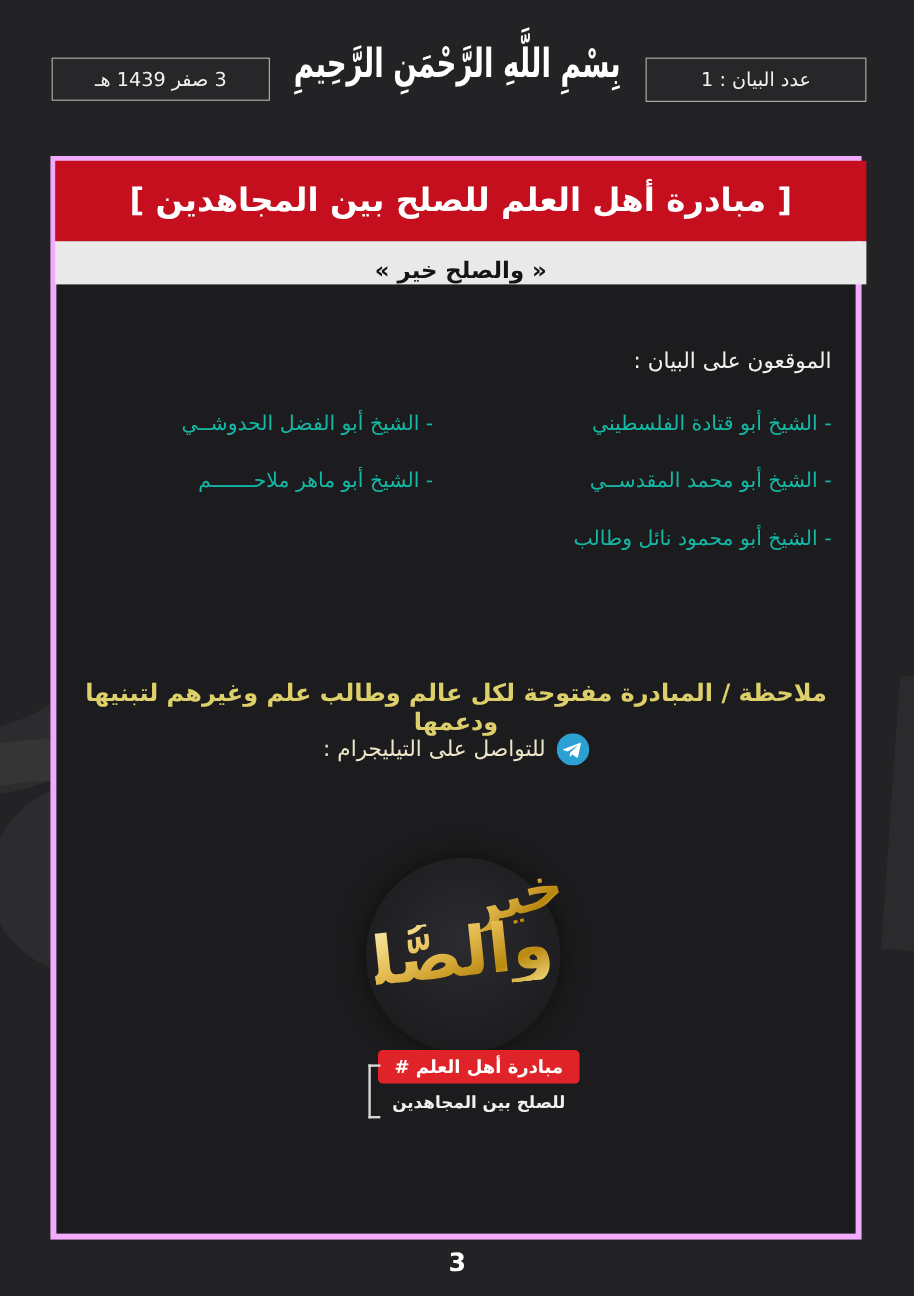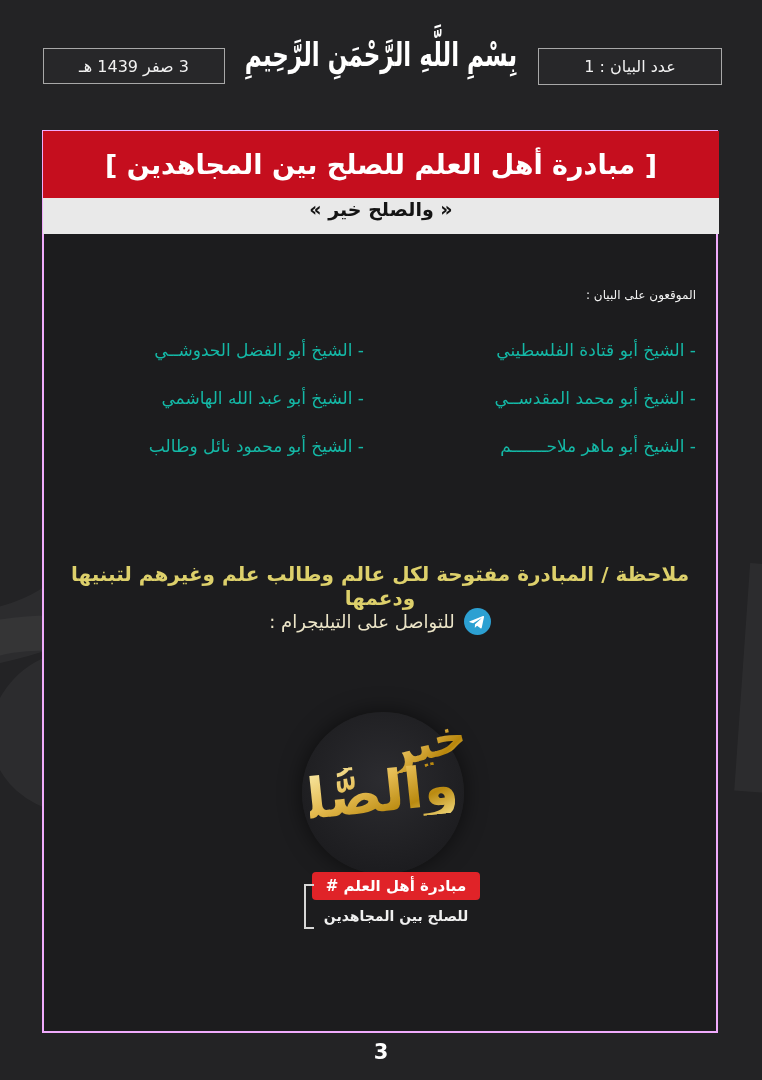--- a/index.html
+++ b/index.html
@@ -23,37 +23,37 @@
   .issue-box{left:538px;top:48px;width:182px;height:35px;}
   .bismillah{
     position:absolute;left:241px;top:26px;width:280px;height:56px;
     display:flex;align-items:center;justify-content:center;
     color:#ffffff;font-size:23px;font-weight:bold;direction:rtl;white-space:nowrap;
     transform:scaleY(1.45);
   }
   
   .panel{
     position:absolute;left:42px;top:130px;width:676px;height:903px;
-    background:#1c1c1e;border:2px solid #f0abfc;box-sizing:border-box;
+    background:#1c1c1e;border:5px solid #f0abfc;box-sizing:border-box;
   }
   .banner{
     position:absolute;top:-1px;left:-1px;width:676px;height:67px;
     background:#c50e1e;color:#ffffff;
     display:flex;align-items:center;justify-content:center;
     font-size:27px;font-weight:bold;direction:rtl;white-space:nowrap;
   }
   .strip{
     position:absolute;top:66px;left:-1px;width:676px;height:36px;
     background:#e9e9e9;color:#141414;
-    display:flex;align-items:flex-start;justify-content:center;
+    display:flex;align-items:flex-end;justify-content:center;
     font-size:19px;font-weight:bold;direction:rtl;
   }
   .sign-heading{
     position:absolute;top:156px;right:20px;
-    font-size:12px;color:#f2f2f2;direction:rtl;
+    font-size:18px;color:#f2f2f2;direction:rtl;
   }
   .names{
     position:absolute;top:194px;right:20px;left:16px;
     direction:rtl;display:grid;grid-template-columns:332px 1fr;
   }
   .name{
     height:48px;display:flex;align-items:center;
     font-size:17px;color:#14b8a6;direction:rtl;white-space:nowrap;
   }
   .note{
@@ -128,21 +128,20 @@
   <div class="strip">
     <span>« والصلح خير »</span>
   </div>
 
   <div class="sign-heading">الموقعون على البيان :</div>
 
   <div class="names">
     <div class="name">- الشيخ أبو قتادة الفلسطيني</div>
     <div class="name">- الشيخ أبو الفضل الحدوشــي</div>
     <div class="name">- الشيخ أبو محمد المقدســي</div>
-    <div class="name">- الشيخ أبو عبد الله الهاشمي</div>
     <div class="name">- الشيخ أبو ماهر ملاحـــــــم</div>
     <div class="name">- الشيخ أبو محمود نائل وطالب</div>
   </div>
 
   <div class="note">ملاحظة / المبادرة مفتوحة لكل عالم وطالب علم وغيرهم لتبنيها ودعمها</div>
 
   <div class="contact">
     <svg class="tg-icon" viewBox="0 0 24 24">
       <circle cx="12" cy="12" r="12" fill="#2ca0d2"></circle>
       <path d="M5.3 11.7l11.6-4.5c.54-.2 1.01.12.84.94l-1.98 9.33c-.15.66-.54.82-1.09.51l-3.02-2.23-1.45 1.4c-.16.16-.3.3-.6.3l.21-3.05 5.56-5.02c.24-.21-.05-.33-.37-.12l-6.87 4.33-2.96-.93c-.64-.2-.65-.64.13-.96z" fill="#ffffff"></path>

